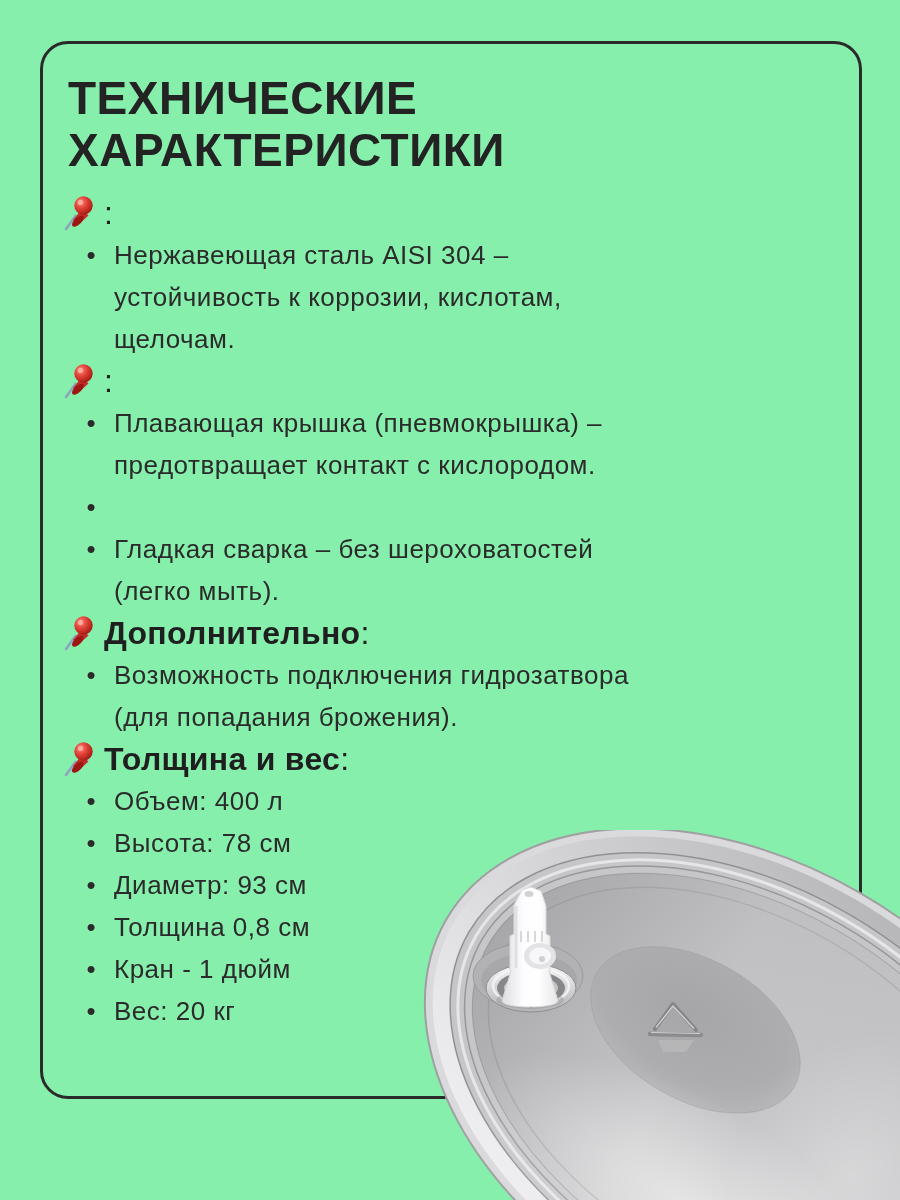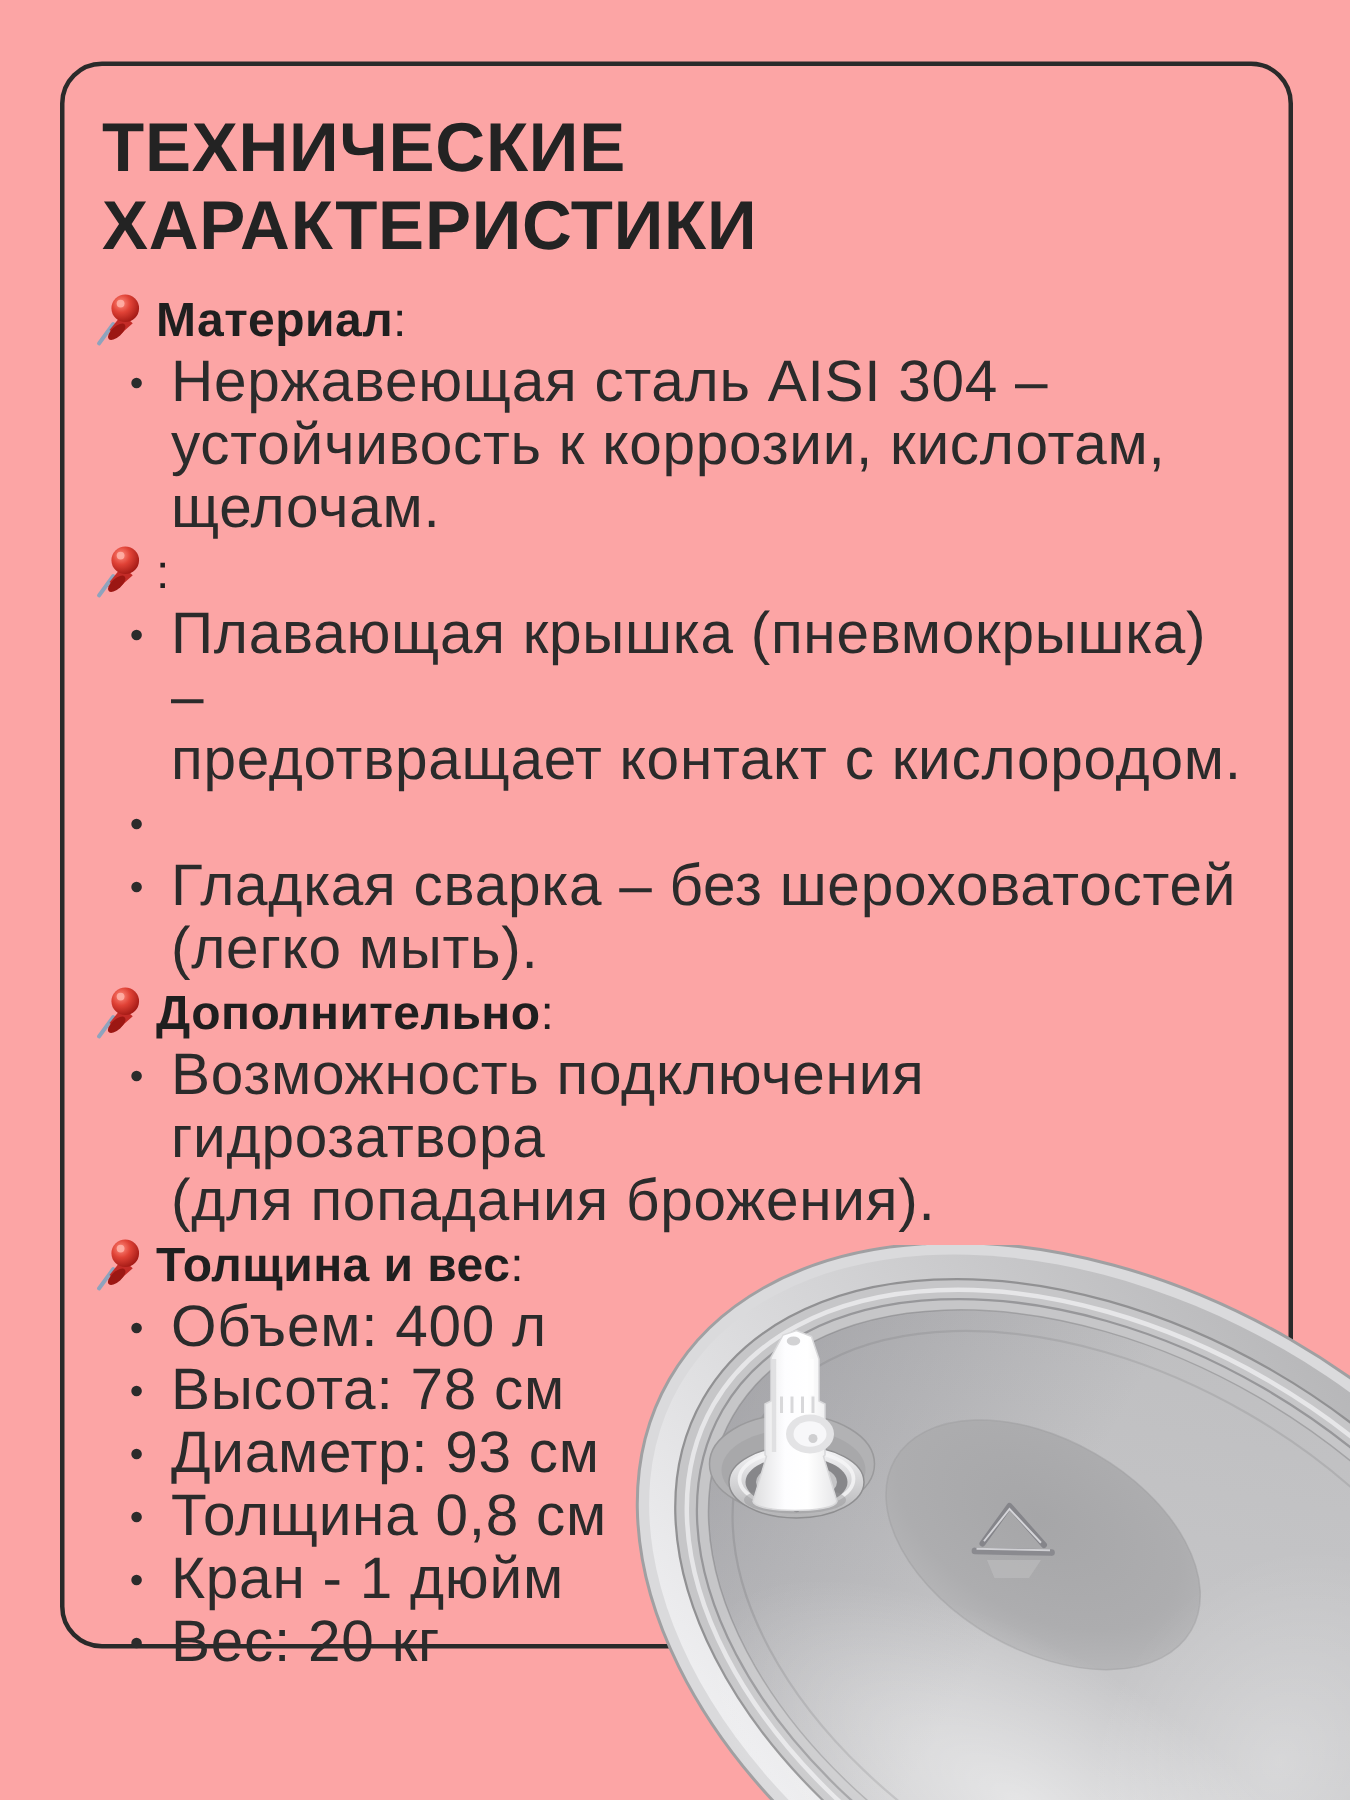--- a/index.html
+++ b/index.html
@@ -1,18 +1,18 @@
 <!DOCTYPE html>
 <html><head>
 <meta charset="utf-8">
 <style>
   html, body { margin: 0; padding: 0; background: #ffffff; }
   .page {
     position: relative; width: 900px; height: 1200px;
-    overflow: hidden; background: #fca5a5;
+    overflow: hidden; background: #86efac;
     font-family: "Liberation Sans", "DejaVu Sans", sans-serif;
     color: #2b2b2b;
   }
   .card {
     position: absolute; left: 40px; top: 41px;
     width: 822px; height: 1058px; box-sizing: border-box;
     border: 3.5px solid #2a2a2a; border-radius: 28px;
     padding: 28px 25px 0 25px;
   }
   .title {
@@ -27,21 +27,21 @@
   }
   .pin { width: 36px; height: 40px; margin-left: -8px; margin-right: 8px; flex: none; }
   .sec-colon { font-weight: 400; }
   .items { list-style: none; margin: 0; padding: 0; }
   .item { display: flex; }
   .bullet {
     width: 30px; margin-left: 8px; flex: none; text-align: center;
     font-size: 26px; line-height: 42px; color: #2b2b2b;
   }
   .item-text {
-    padding-left: 8px; font-size: 39px; line-height: 42px;
+    padding-left: 8px; font-size: 26px; line-height: 42px;
     letter-spacing: 0.5px; color: #2b2b2b; white-space: pre-line;
   }
   .lid-photo { position: absolute; left: 400px; top: 830px; width: 700px; height: 530px; }
   .defs-svg { position: absolute; width: 0; height: 0; }
 </style>
 </head>
 <body>
 
 <svg class="defs-svg" aria-hidden="true">
   <defs>
@@ -65,21 +65,20 @@
     <h1 class="title">ТЕХНИЧЕСКИЕ
 ХАРАКТЕРИСТИКИ</h1>
 
     <div class="sections">
 
       <div>
         <div class="sec-heading">
           <svg class="pin" viewBox="0 0 36 40">
               <use href="#pinShape"></use>
             </svg>
-          <span>Материал</span>
             <span class="sec-colon">:</span>
         </div>
         <ul class="items">
           <li class="item">
             <span class="bullet">•</span>
             <span class="item-text">Нержавеющая сталь AISI 304 –
 устойчивость к коррозии, кислотам,
 щелочам.</span>
           </li>
         </ul>

